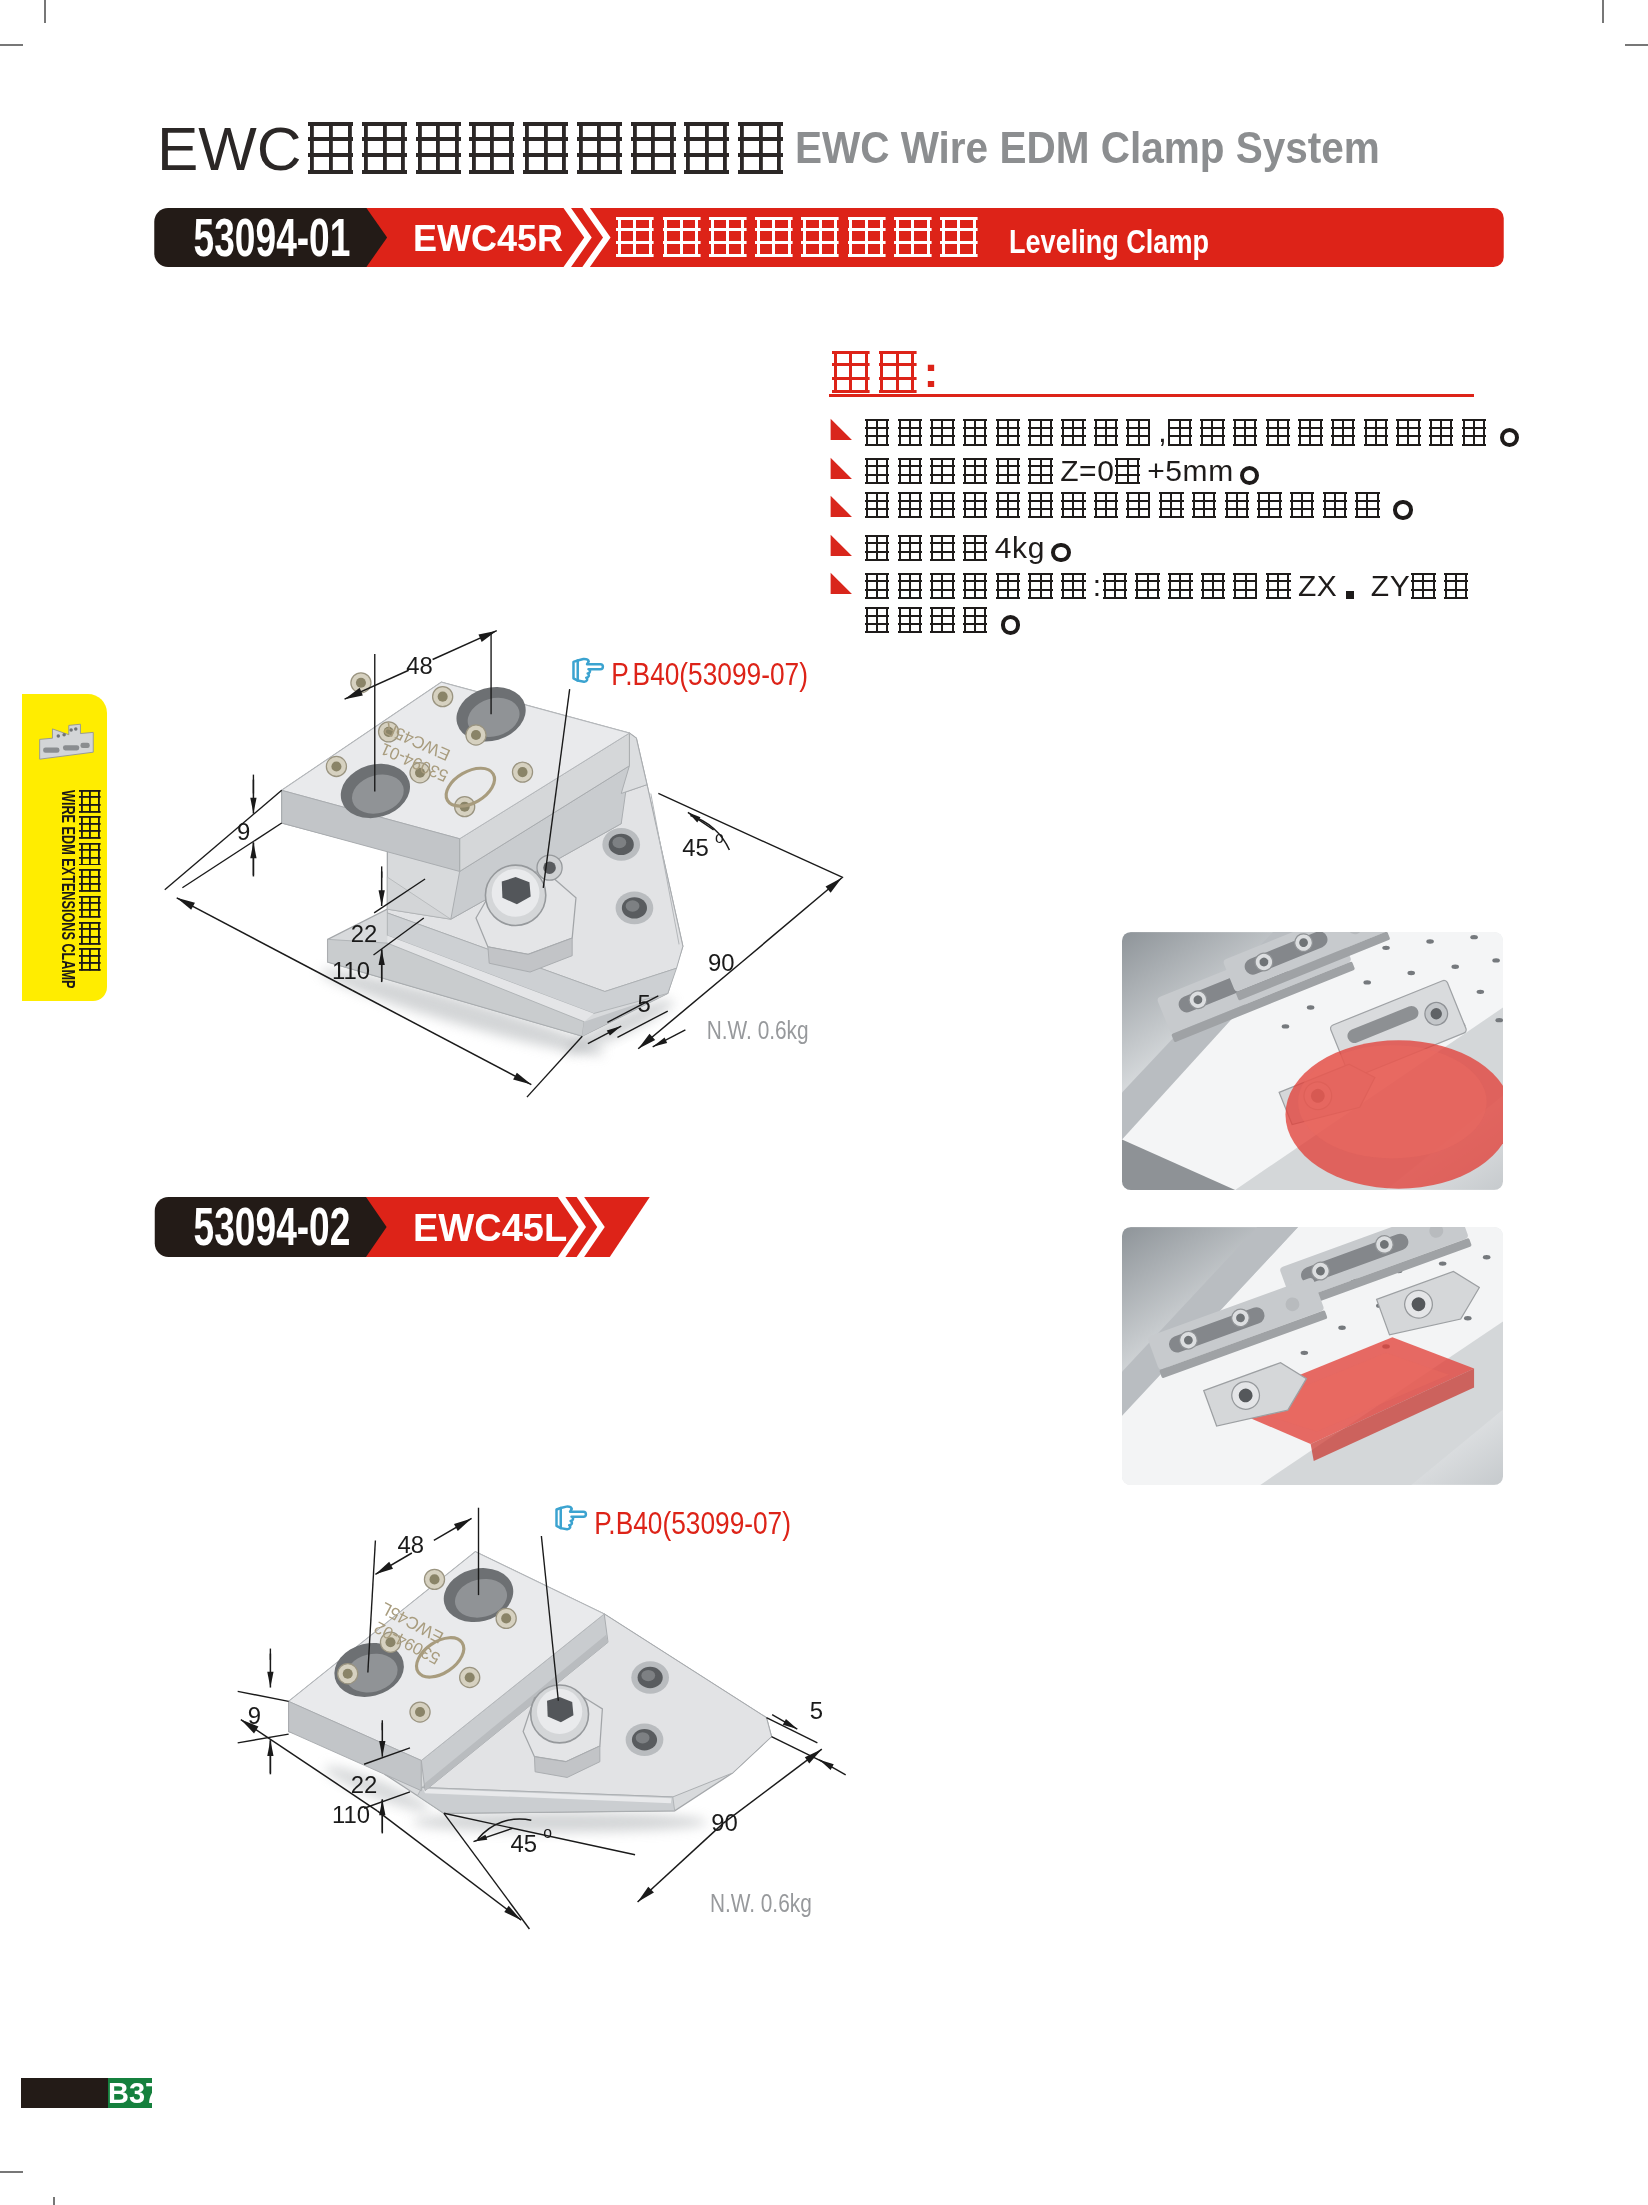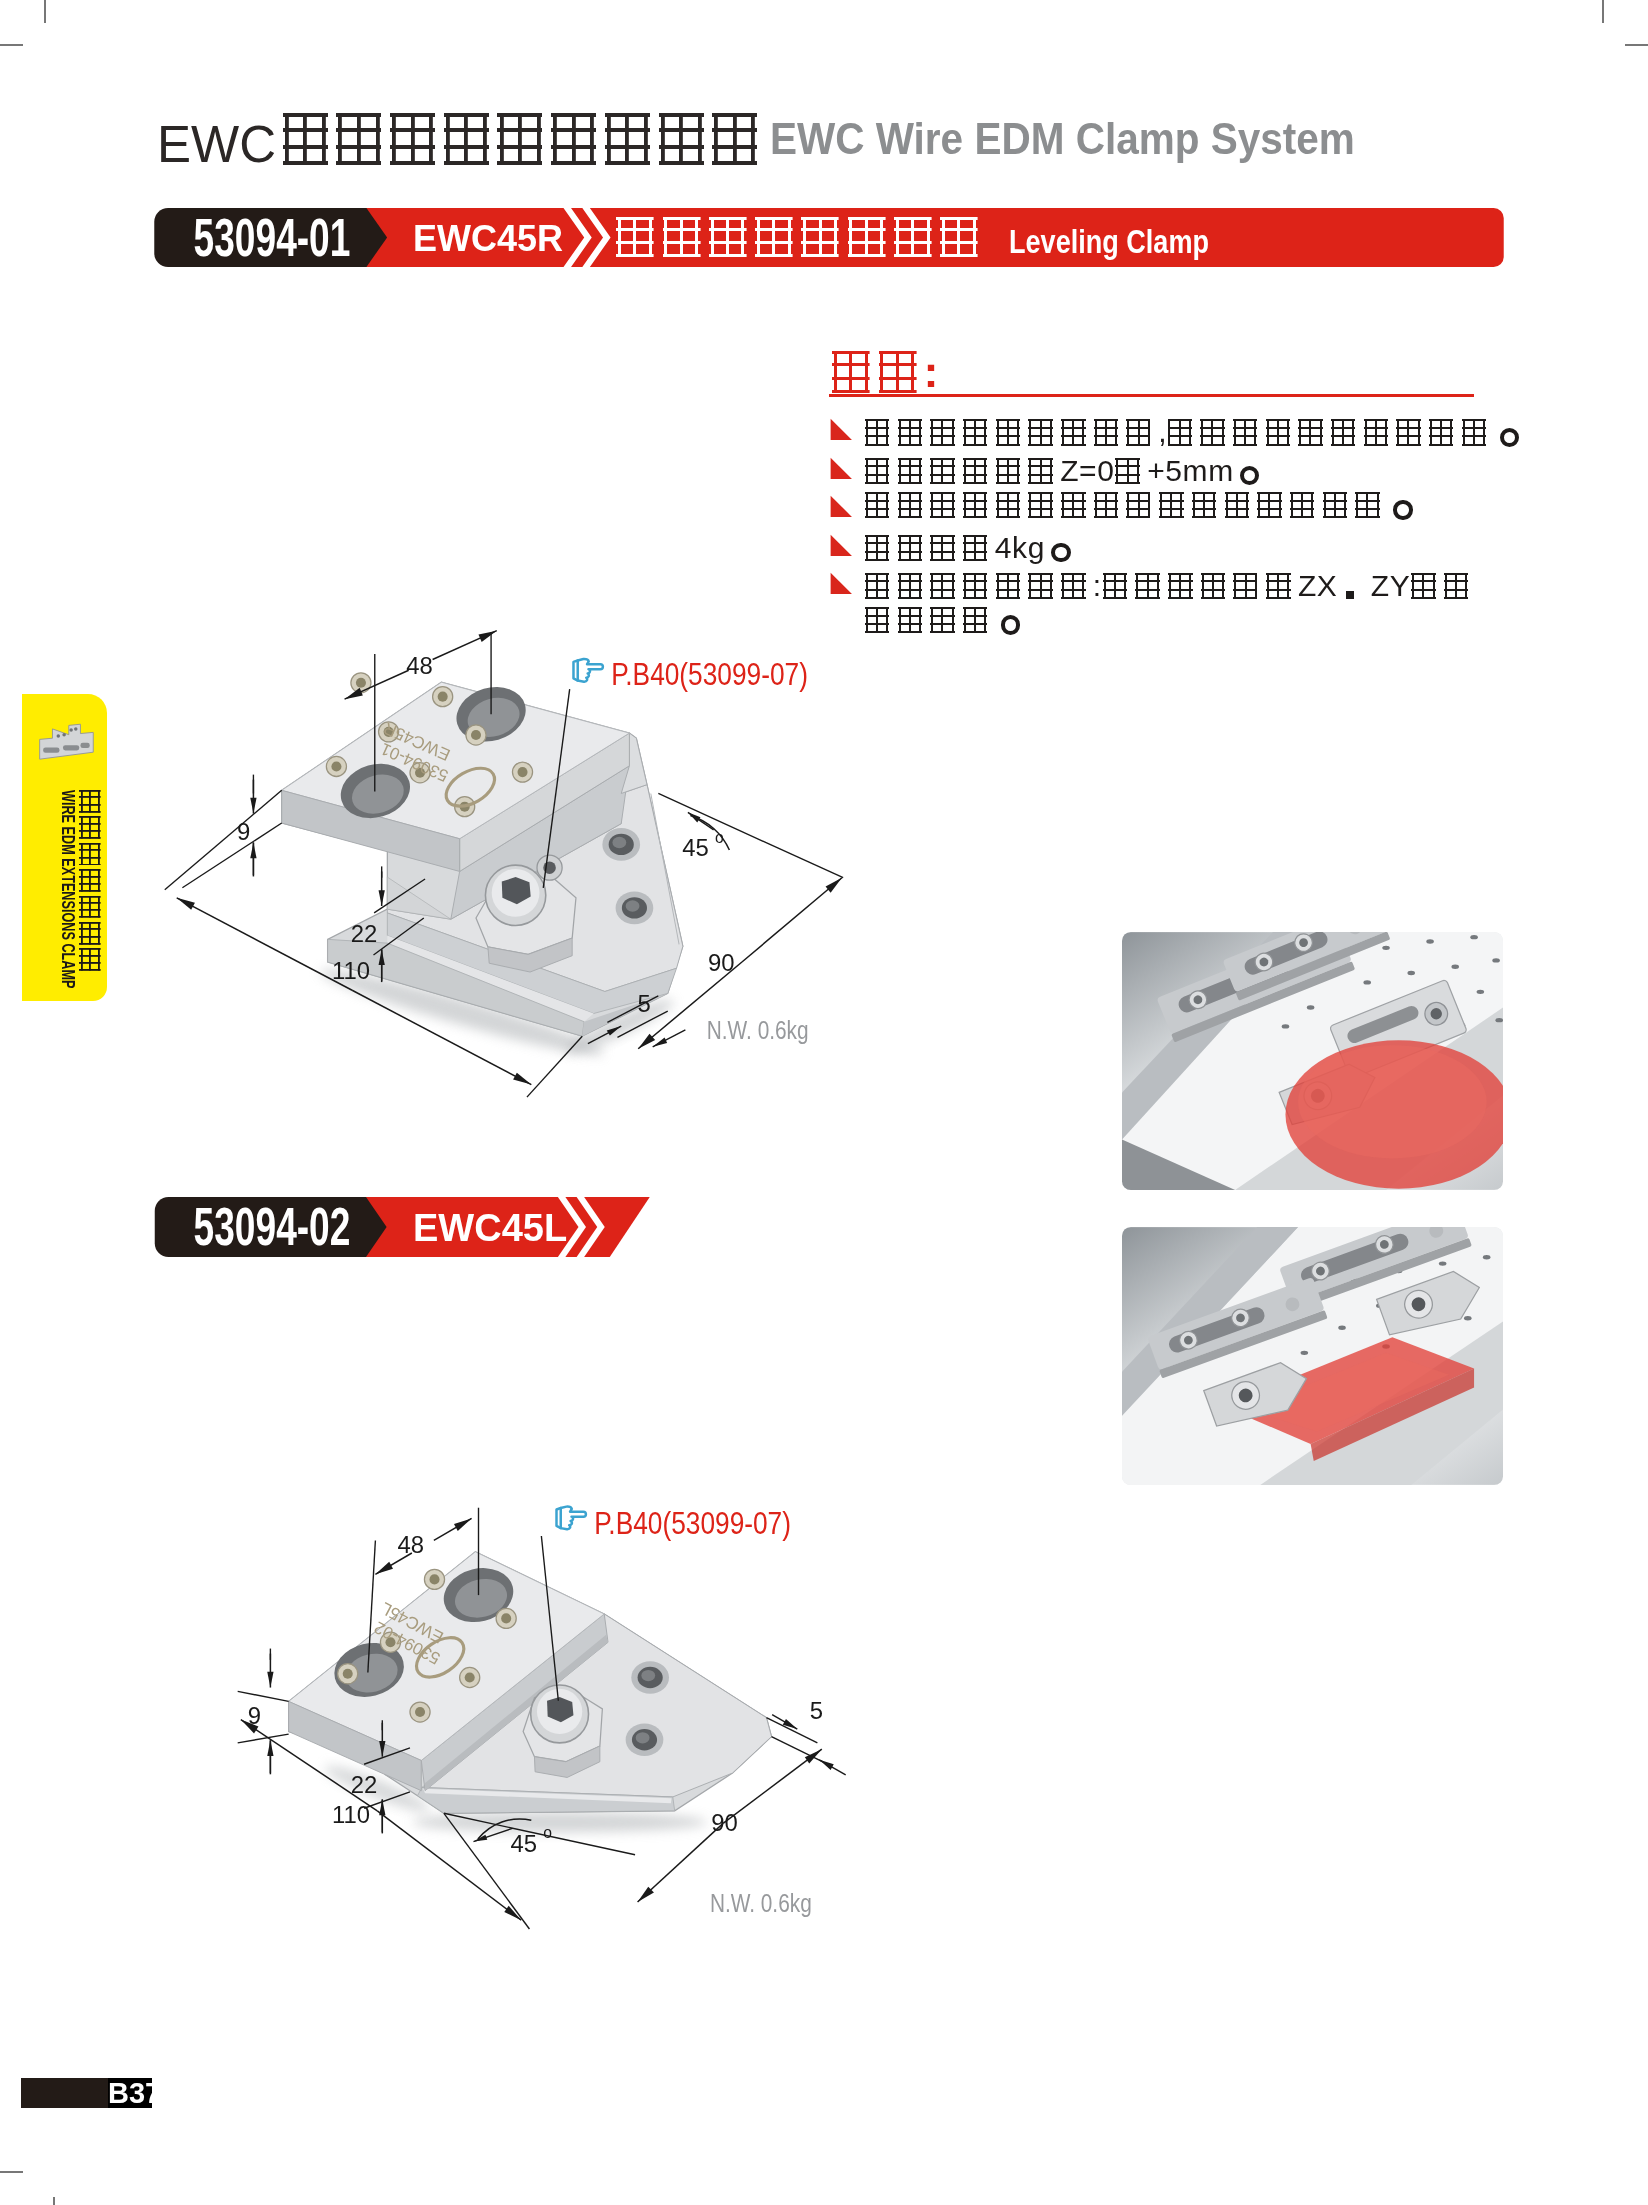--- a/index.html
+++ b/index.html
@@ -21,21 +21,21 @@
 <body>
 <div class="page">
 
 <div class="crop" style="left:44px;top:0;width:1.9px;height:22.6px"></div>
 <div class="crop" style="left:0;top:44px;width:22.6px;height:1.9px"></div>
 <div class="crop" style="left:1602px;top:0;width:1.9px;height:22.6px"></div>
 <div class="crop" style="left:1625px;top:44px;width:22.6px;height:1.9px"></div>
 <div class="crop" style="left:0;top:2171px;width:22.6px;height:1.9px"></div>
 <div class="crop" style="left:53px;top:2197px;width:1.9px;height:8.2px"></div>
 <div class="abs" style="left:157px;top:113px;white-space:nowrap">
-<span style="font-size:51px;color:#2b2726">EWC</span>
+<span style="font-size:62px;color:#2b2726">EWC</span>
 <span style="color:#2b2726;margin-left:2.5px"><span class="z" style="width:48px;height:52px;margin-right:5.7px;vertical-align:-3.8px;"></span><span class="z" style="width:48px;height:52px;margin-right:5.7px;vertical-align:-3.8px;"></span><span class="z" style="width:48px;height:52px;margin-right:5.7px;vertical-align:-3.8px;"></span><span class="z" style="width:48px;height:52px;margin-right:5.7px;vertical-align:-3.8px;"></span><span class="z" style="width:48px;height:52px;margin-right:5.7px;vertical-align:-3.8px;"></span><span class="z" style="width:48px;height:52px;margin-right:5.7px;vertical-align:-3.8px;"></span><span class="z" style="width:48px;height:52px;margin-right:5.7px;vertical-align:-3.8px;"></span><span class="z" style="width:48px;height:52px;margin-right:5.7px;vertical-align:-3.8px;"></span><span class="z" style="width:48px;height:52px;margin-right:5.7px;vertical-align:-3.8px;"></span></span>
 <span style="display:inline-block;font-size:45px;font-weight:bold;color:#8c8e90;margin-left:2.5px;vertical-align:7.5px;transform:scaleX(0.9);transform-origin:0 50%">EWC Wire EDM Clamp System</span>
 </div>
 <div class="abs" style="left:153px;top:208px;width:1352px;height:59px">
 <svg width="1352" height="59" style="position:absolute;left:0;top:0" viewBox="0 0 2150 94">
  <rect x="300" y="0" width="1850" height="94" rx="16" fill="#dd2318"></rect>
  <path d="M 22 0 L 338 0 L 371 47 L 338 94 L 22 94 A 22 22 0 0 1 0 72 L 0 22 A 22 22 0 0 1 22 0 Z" fill="#231b17"></path>
  <path d="M 652 94 L 685 47 L 652 0 L 664 0 L 697 47 L 664 94 Z" fill="#fff"></path>
  <path d="M 682 94 L 715 47 L 682 0 L 694 0 L 727 47 L 694 94 Z" fill="#fff"></path>
 </svg>
@@ -437,16 +437,16 @@
         <circle cx="60" cy="30" r="22" fill="#e4e5e7" stroke="#96999c" stroke-width="2"></circle>
         <circle cx="60" cy="30" r="11" fill="#55585b"></circle>
       </g>
       <g transform="translate(130,260) rotate(-20)">
         <path d="M0 0 L130 0 L160 38 L115 75 L0 60 Z" fill="#d5d7d9" stroke="#9da0a3" stroke-width="2"></path>
         <circle cx="60" cy="30" r="22" fill="#e4e5e7" stroke="#96999c" stroke-width="2"></circle>
         <circle cx="60" cy="30" r="11" fill="#55585b"></circle>
       </g>
     </svg>
 <div class="abs" style="left:21.4px;top:2078px;width:87px;height:30px;background:#231b17"></div>
-<div class="abs" style="left:108px;top:2078px;width:44px;height:30px;background:#000000;color:#fff;font-size:29px;font-weight:bold;text-align:center;line-height:31px">B37</div>
+<div class="abs" style="left:108px;top:2078px;width:44px;height:30px;background:#15803d;color:#fff;font-size:29px;font-weight:bold;text-align:center;line-height:31px">B37</div>
 
 </div>
 
 
 </body></html>

